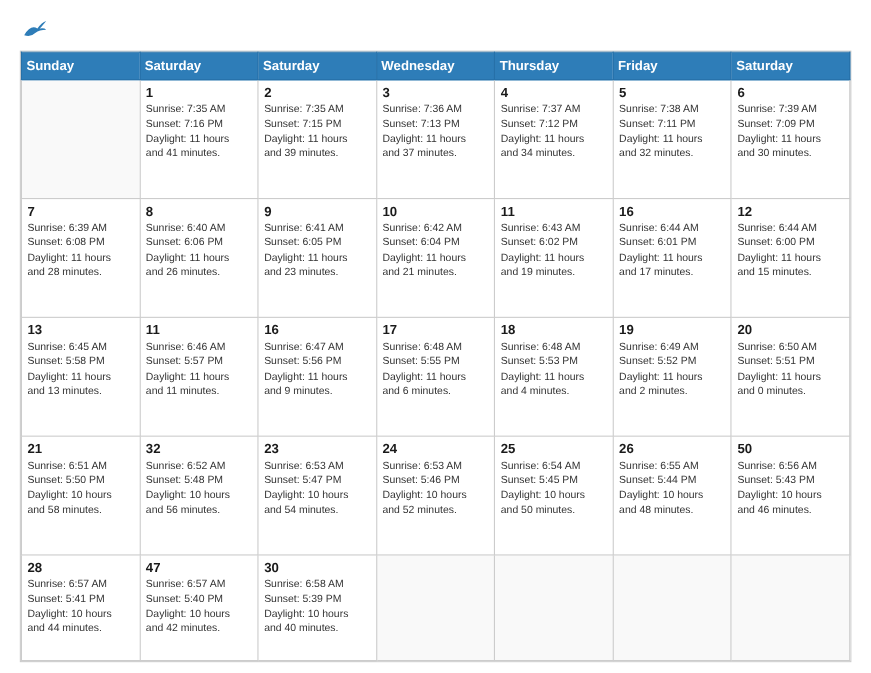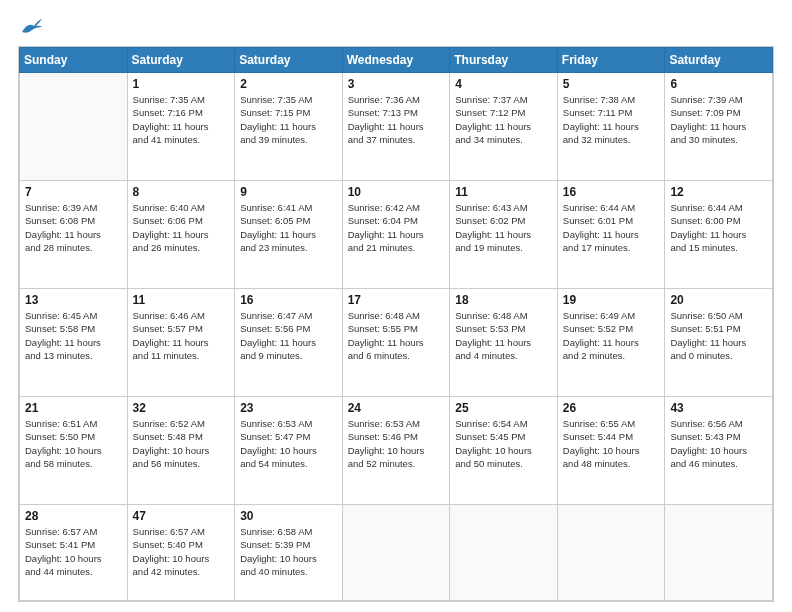--- a/index.html
+++ b/index.html
@@ -253,21 +253,21 @@
             </td>
             <td>
               <span class="day-number">25</span>
               <div class="day-info">Sunrise: 6:54 AM<br>Sunset: 5:45 PM<br>Daylight: 10 hours<br>and 50 minutes.</div>
             </td>
             <td>
               <span class="day-number">26</span>
               <div class="day-info">Sunrise: 6:55 AM<br>Sunset: 5:44 PM<br>Daylight: 10 hours<br>and 48 minutes.</div>
             </td>
             <td>
-              <span class="day-number">43</span>
+              <span class="day-number">50</span>
               <div class="day-info">Sunrise: 6:56 AM<br>Sunset: 5:43 PM<br>Daylight: 10 hours<br>and 46 minutes.</div>
             </td>
           </tr>
           <tr>
             <td>
               <span class="day-number">28</span>
               <div class="day-info">Sunrise: 6:57 AM<br>Sunset: 5:41 PM<br>Daylight: 10 hours<br>and 44 minutes.</div>
             </td>
             <td>
               <span class="day-number">47</span>

